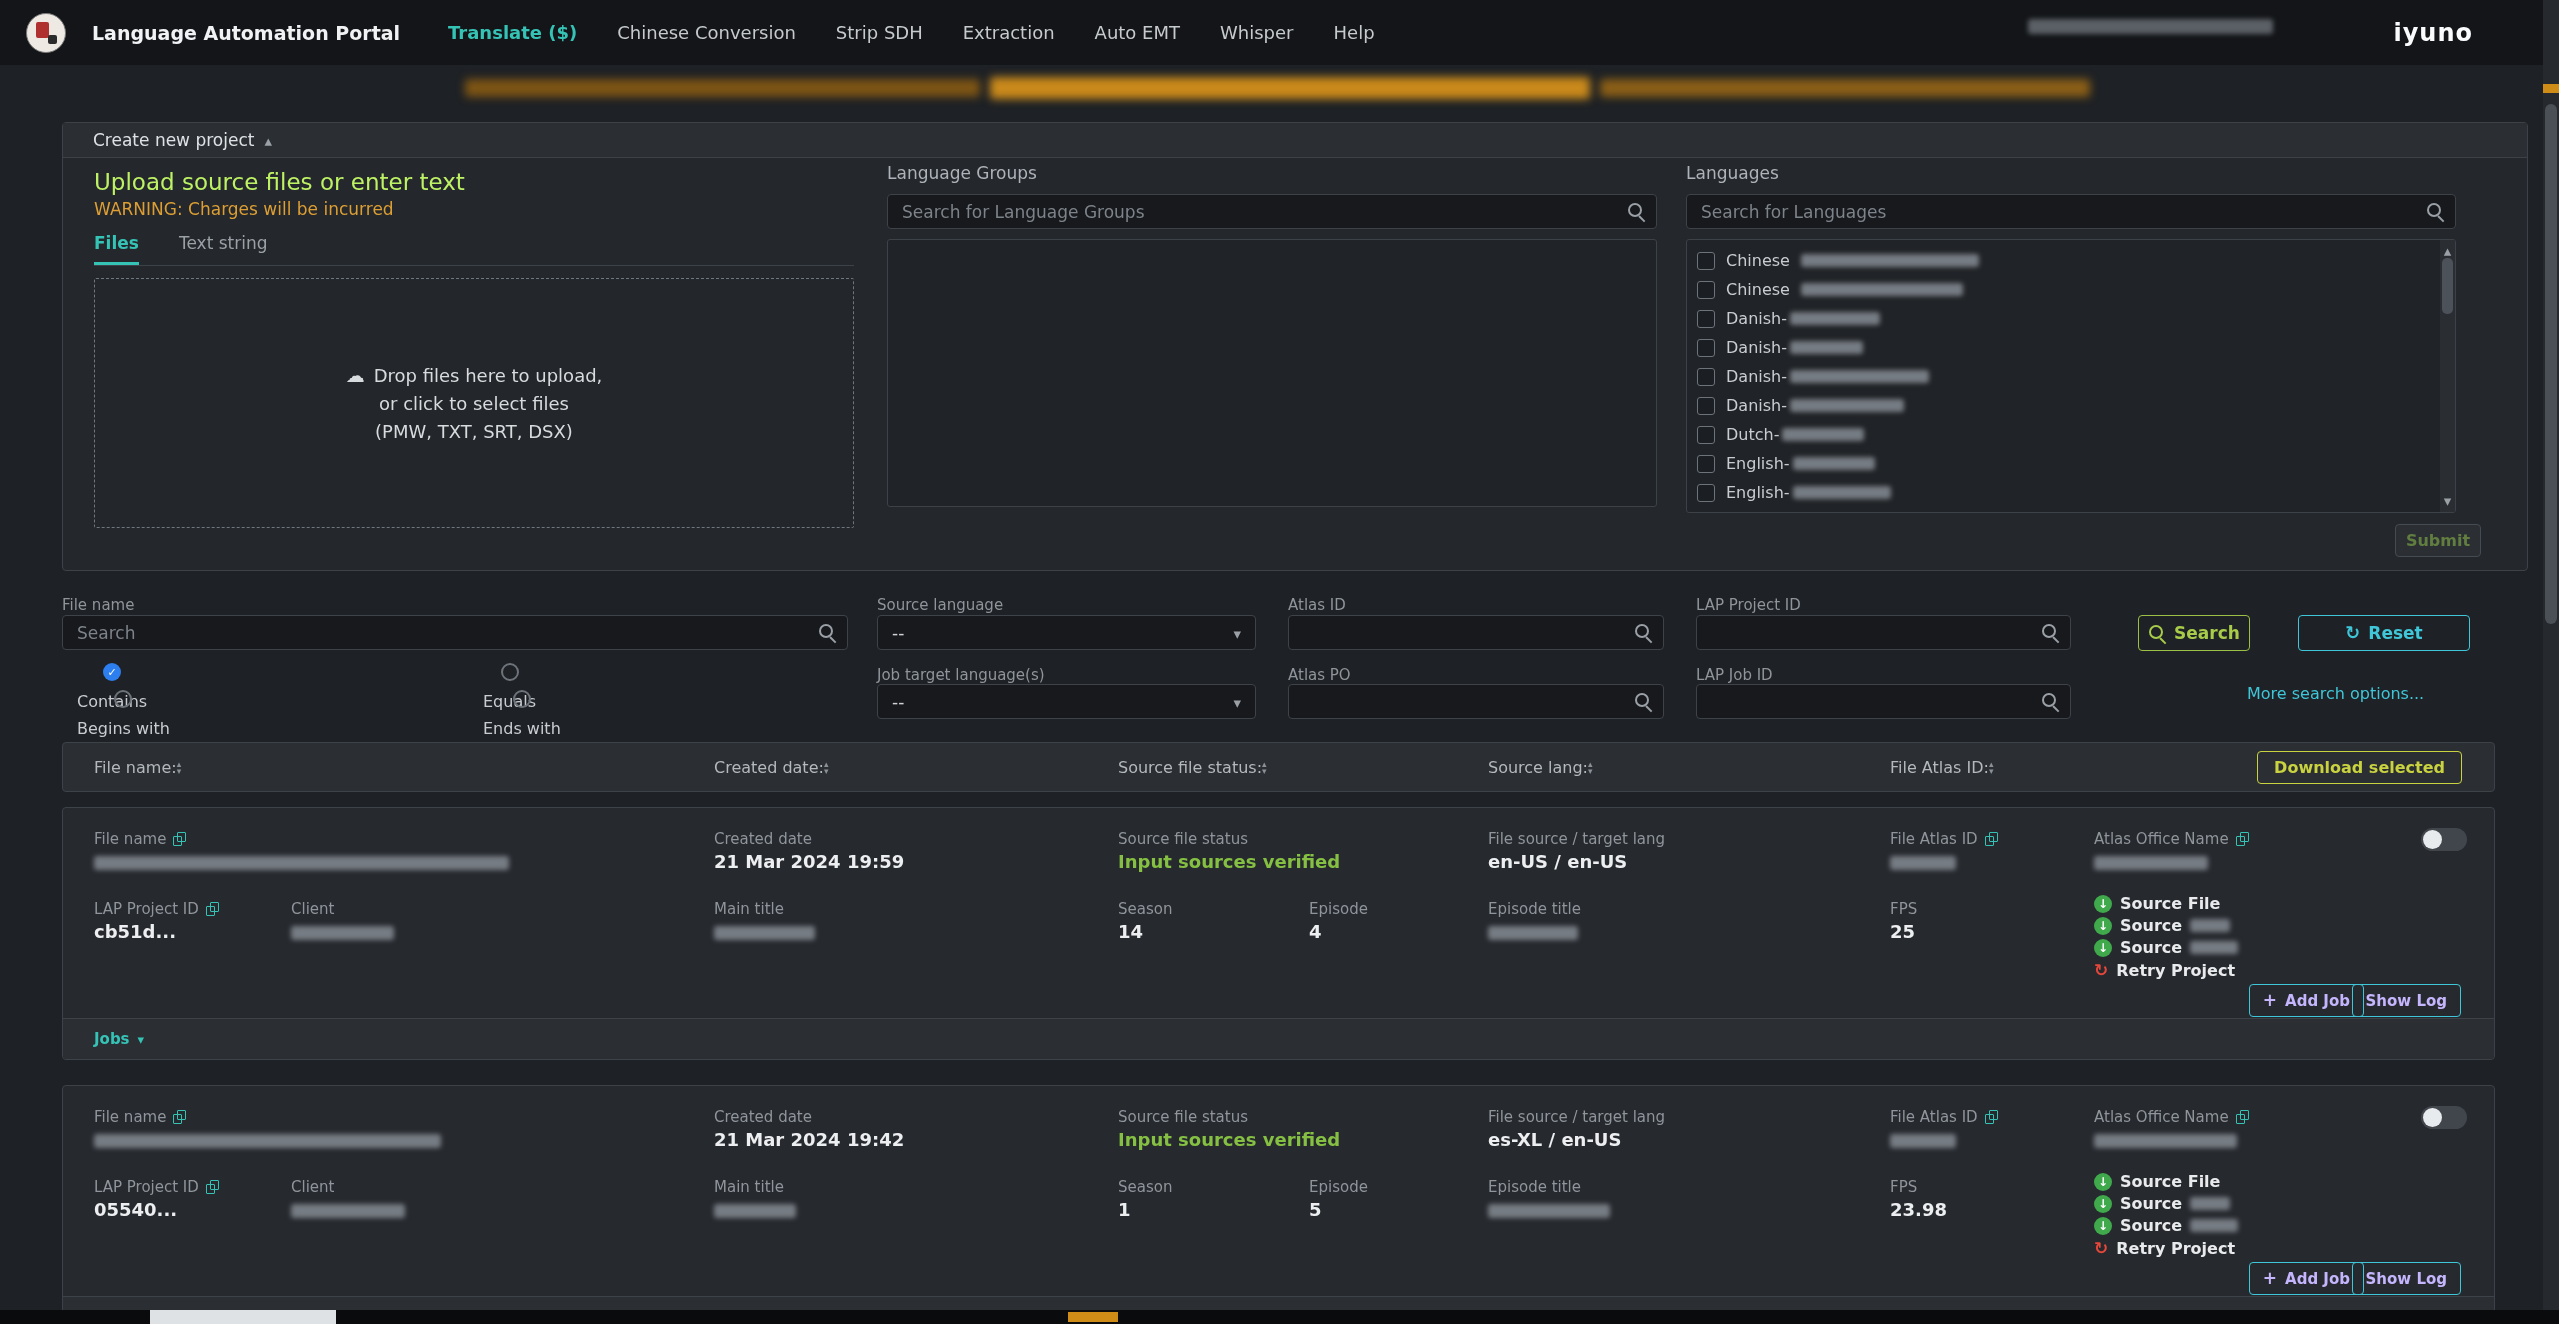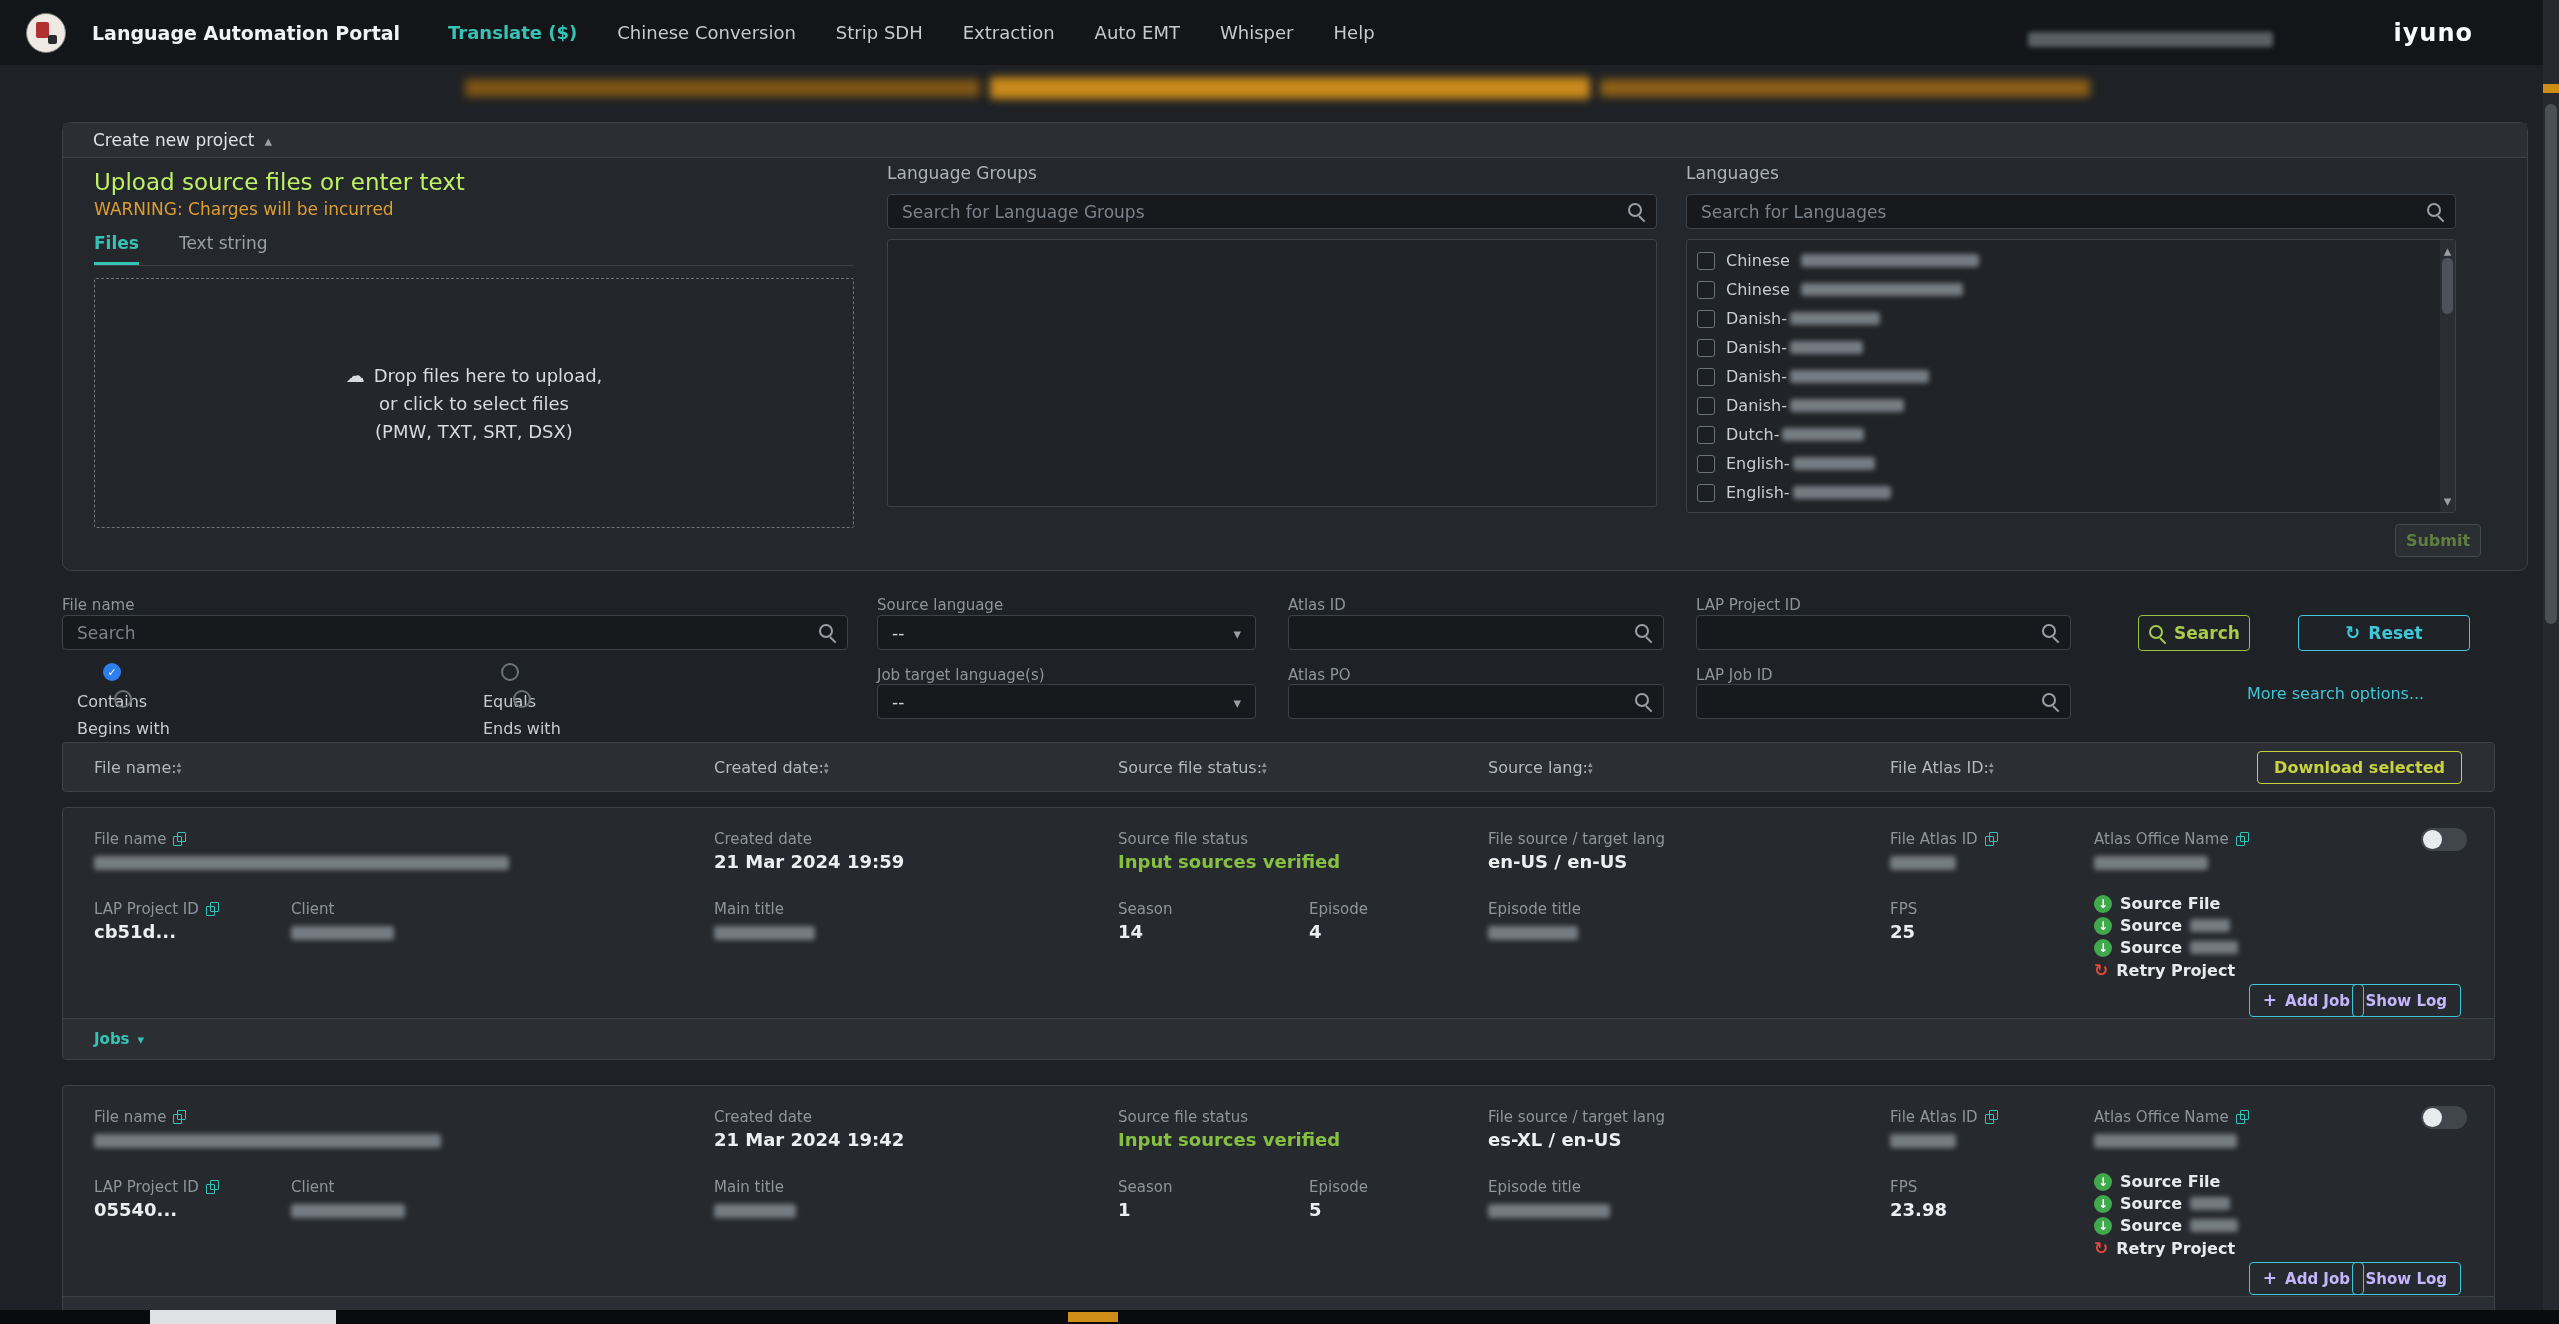--- a/index.html
+++ b/index.html
@@ -7,32 +7,32 @@
 
   
   .navbar{position:absolute;left:0;top:0;width:100%;height:65px;background:#131518;display:flex;align-items:center;box-sizing:border-box;padding:0 26px;z-index:6;}
   .logo-badge{width:38px;height:38px;border-radius:50%;background:#efe9e4;border:1px solid #7a7a7a;position:relative;flex:none;cursor:pointer;}
   .logo-badge::before{content:"";position:absolute;left:9px;top:8px;width:13px;height:16px;background:#b03030;border-radius:2px;}
   .logo-badge::after{content:"";position:absolute;right:8px;bottom:8px;width:9px;height:9px;background:#2b2b2b;border-radius:2px;}
   .brand{margin-left:26px;font-size:19px;font-weight:700;color:#f0f2f4;cursor:pointer;}
   .nav-items{display:flex;align-items:center;gap:40px;margin-left:48px;}
   .nav-item{font-size:18px;color:#c6cacd;cursor:pointer;white-space:nowrap;}
   .nav-item.active{color:#35c3b6;font-weight:700;}
-  .nav-right{margin-left:auto;display:flex;align-items:flex-end;gap:120px;padding-right:60px;}
+  .nav-right{margin-left:auto;display:flex;align-items:flex-start;gap:120px;padding-right:60px;}
   .iyuno{font-size:24px;font-weight:700;letter-spacing:1px;color:#fafbfc;}
 
   .redact{display:inline-block;height:14px;border-radius:3px;background:#767c83;filter:blur(2.5px);vertical-align:middle;}
   .redact.dark{background:#5b6066;}
 
   
   .banner{position:absolute;left:0;top:70px;width:2543px;height:36px;}
   .banner-bar{position:absolute;border-radius:3px;filter:blur(4px);}
 
   
-  .panel{position:absolute;left:62px;top:122px;width:2466px;height:449px;background:#24272c;border:1px solid #3d4249;border-radius:9px;box-sizing:border-box;}
+  .panel{position:absolute;left:62px;top:122px;width:2466px;height:449px;background:#24272c;border:1px solid #3d4249;border-radius:4px;box-sizing:border-box;}
   .panel-header{height:34px;background:#2b2f34;border-bottom:1px solid #3d4249;display:flex;align-items:center;padding:0 30px;font-size:17px;color:#dfe2e5;gap:10px;cursor:pointer;}
   .caret-up::before{content:"\25B4";color:#9aa0a6;font-size:15px;}
   .caret-down::before{content:"\25BE";color:#9aa0a6;font-size:15px;}
 
   .up-col{position:absolute;left:31px;top:46px;width:760px;}
   .sec-heading{font-size:23px;color:#bef264;}
   .warning{font-size:17px;color:#dd9f33;margin-top:4px;}
   .tabs{display:flex;gap:40px;margin-top:14px;border-bottom:1px solid #3d4249;}
   .tab{font-size:17px;padding-bottom:9px;color:#9aa0a6;cursor:pointer;}
   .tab.active{color:#35c3b6;border-bottom:3px solid #35c3b6;font-weight:600;}

